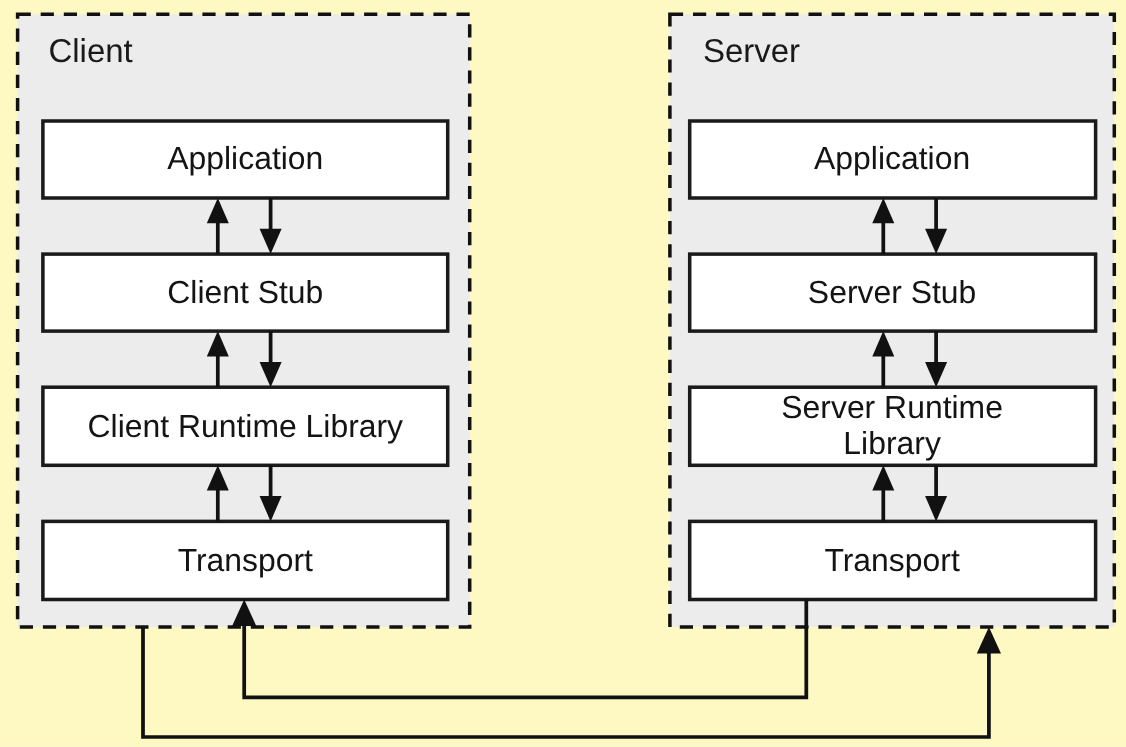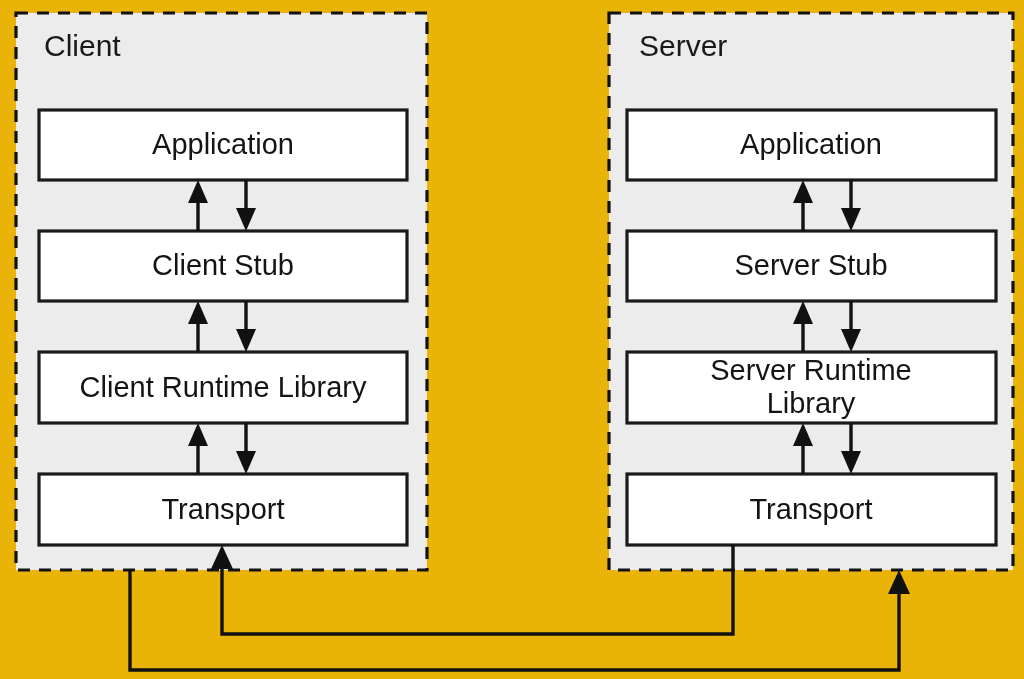--- a/index.html
+++ b/index.html
@@ -10,21 +10,21 @@
   body {
     width: 1024px;
     height: 679px;
     font-family: "Liberation Sans", sans-serif;
     overflow: hidden;
   }
   #stage {
     position: relative;
     width: 1024px;
     height: 679px;
-    background: #eab308;
+    background: #fef9c3;
   }
   svg.diagram {
     position: absolute;
     left: 0;
     top: 0;
     width: 1024px;
     height: 679px;
   }
   .panel-rect {
     fill: #ececec;

